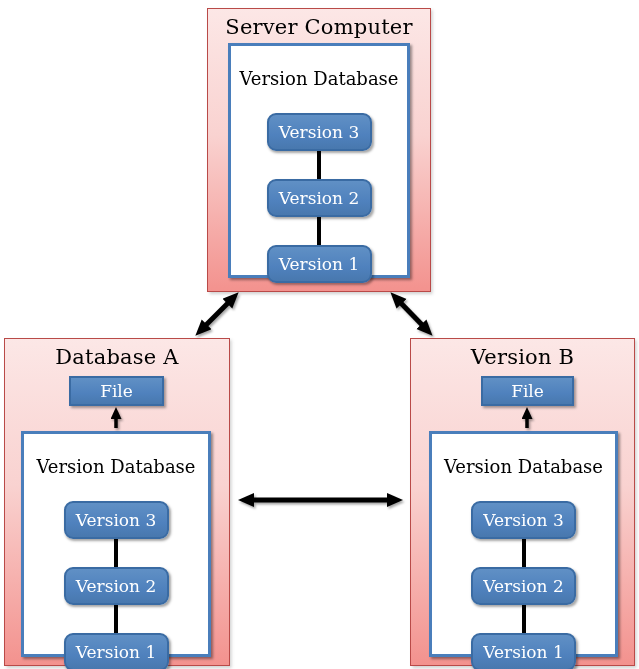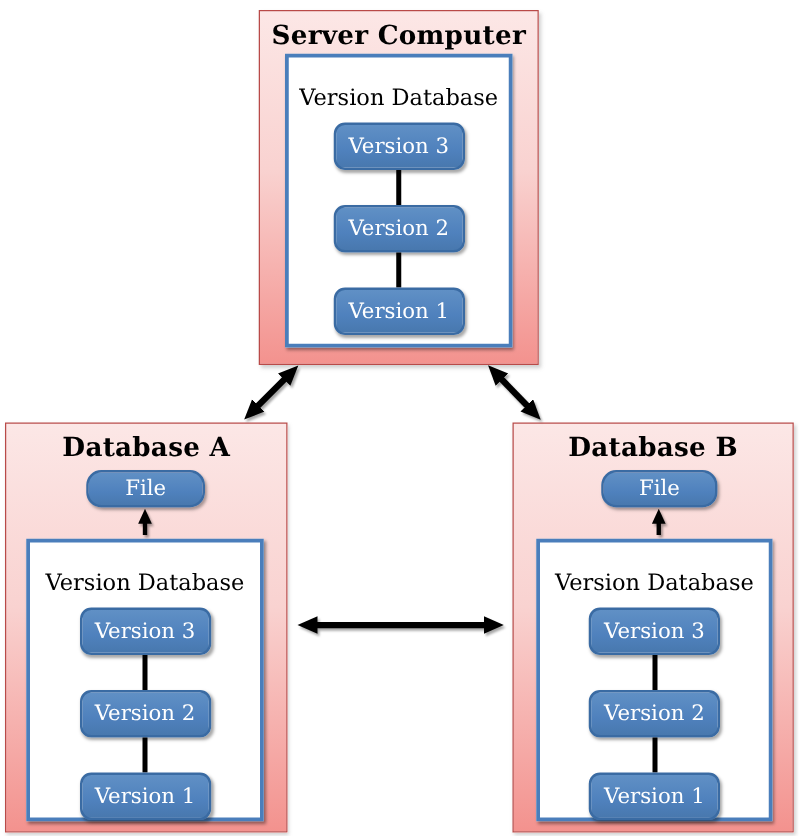--- a/index.html
+++ b/index.html
@@ -8,48 +8,48 @@
     font-family:"DejaVu Serif","Liberation Serif",serif;
   }
   
   .machine{
     position:absolute;box-sizing:border-box;
     border:1.5px solid var(--box-border,#b94a48);
     background:linear-gradient(180deg,#fce7e6 0%,#f9d2d0 45%,#f3928e 100%);
     box-shadow:1.5px 2px 3px rgba(120,120,120,.35);
   }
   .machine-title{
-    text-align:center;font-weight:bold;font-size:21px;color:#000;
+    text-align:center;font-weight:normal;font-size:21px;color:#000;
     padding-top:6px;letter-spacing:.2px;white-space:nowrap;
   }
   
   .dbbox{
     position:absolute;box-sizing:border-box;background:#ffffff;
     border:3px solid var(--db-border,#4a7ebb);
     box-shadow:1.5px 2px 2.5px rgba(0,0,0,.40);
   }
   .db-title{
     text-align:center;font-size:18px;color:#000;padding-top:22px;white-space:nowrap;
   }
-  .chain{display:flex;flex-direction:column;align-items:center;margin-top:9px;}
+  .chain{display:flex;flex-direction:column;align-items:center;margin-top:24px;}
   .chip{
     box-sizing:border-box;width:105px;height:38px;
     display:flex;align-items:center;justify-content:center;
     background:linear-gradient(180deg,#6090c5 0%,var(--chip-fill,#4f81bd) 55%,#46750 100%);
     background:linear-gradient(180deg,#6090c5 0%,#4f81bd 60%,#4878ae 100%);
     border:2px solid var(--chip-border,#3a6ba3);border-radius:9px;
     color:var(--chip-text,#ffffff);font-size:17px;
     box-shadow:1.5px 2px 2.5px rgba(0,0,0,.35);
   }
   .conn{width:4px;height:28px;background:#000;}
   .filebox{
     position:absolute;box-sizing:border-box;height:30px;
     display:flex;align-items:center;justify-content:center;
     background:linear-gradient(180deg,#6090c5 0%,#4f81bd 60%,#4878ae 100%);
-    border:2px solid var(--chip-border,#3a6ba3);border-radius:12px;
+    border:2px solid var(--chip-border,#3a6ba3);border-radius:0;
     color:var(--chip-text,#ffffff);font-size:17px;
     box-shadow:1.5px 2px 2.5px rgba(0,0,0,.35);
   }
   .arrows{position:absolute;left:0;top:0;pointer-events:none;}
 </style>
 </head>
 <body>
 
 <div class="canvas">
 
@@ -78,21 +78,21 @@
         <div class="chip">Version 3</div>
         <div class="conn"></div>
         <div class="chip">Version 2</div>
         <div class="conn"></div>
         <div class="chip">Version 1</div>
       </div>
     </div>
   </div>
 
   <div class="machine" style="left:410px;top:338px;width:225px;height:328px;">
-    <div class="machine-title">Database B</div>
+    <div class="machine-title">Version B</div>
     <div class="filebox" style="left:70px;top:37px;width:93px;">
       <span>File</span>
     </div>
     <div class="dbbox" style="left:18px;top:92px;width:189px;height:226px;">
       <div class="db-title">Version Database</div>
       <div class="chain">
         <div class="chip">Version 3</div>
         <div class="conn"></div>
         <div class="chip">Version 2</div>
         <div class="conn"></div>

